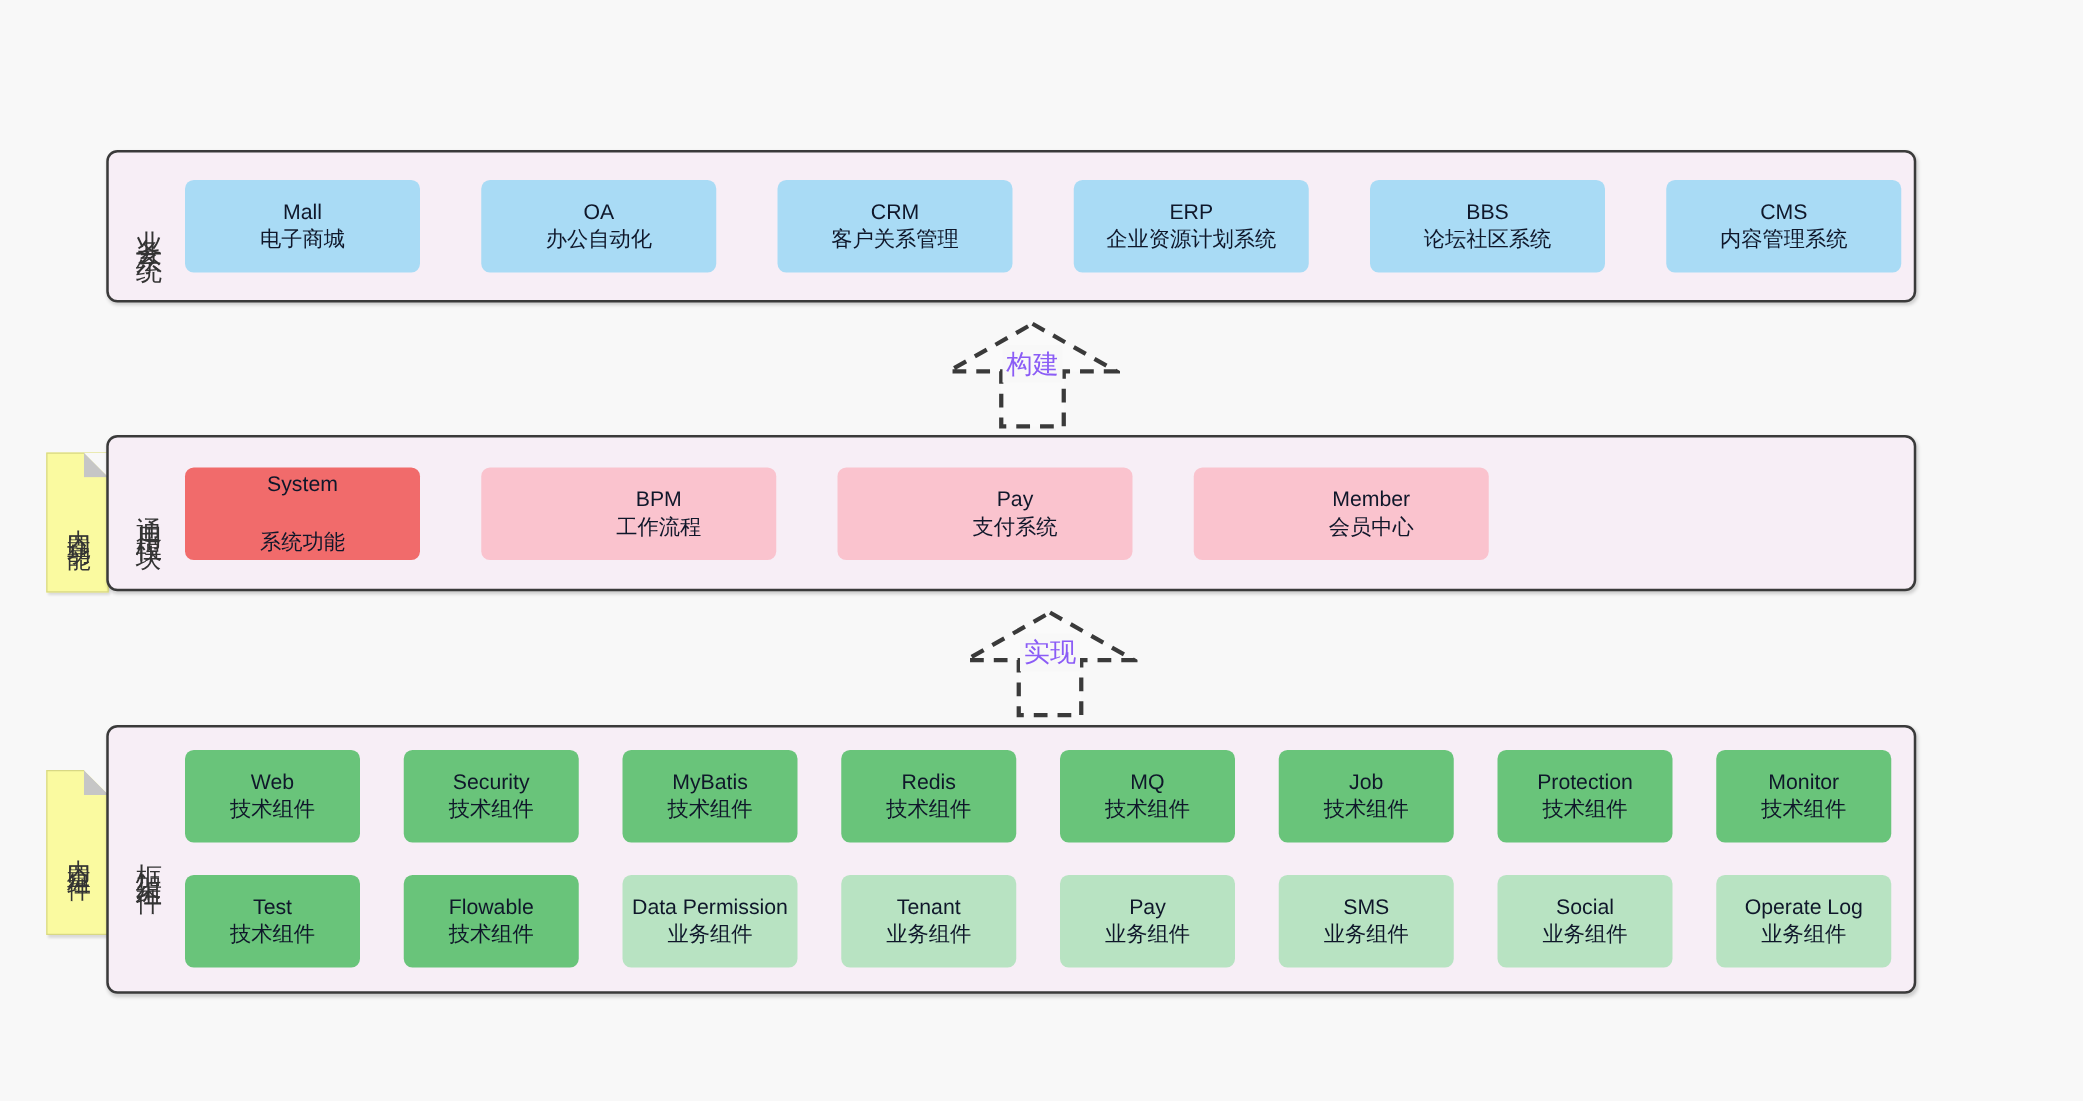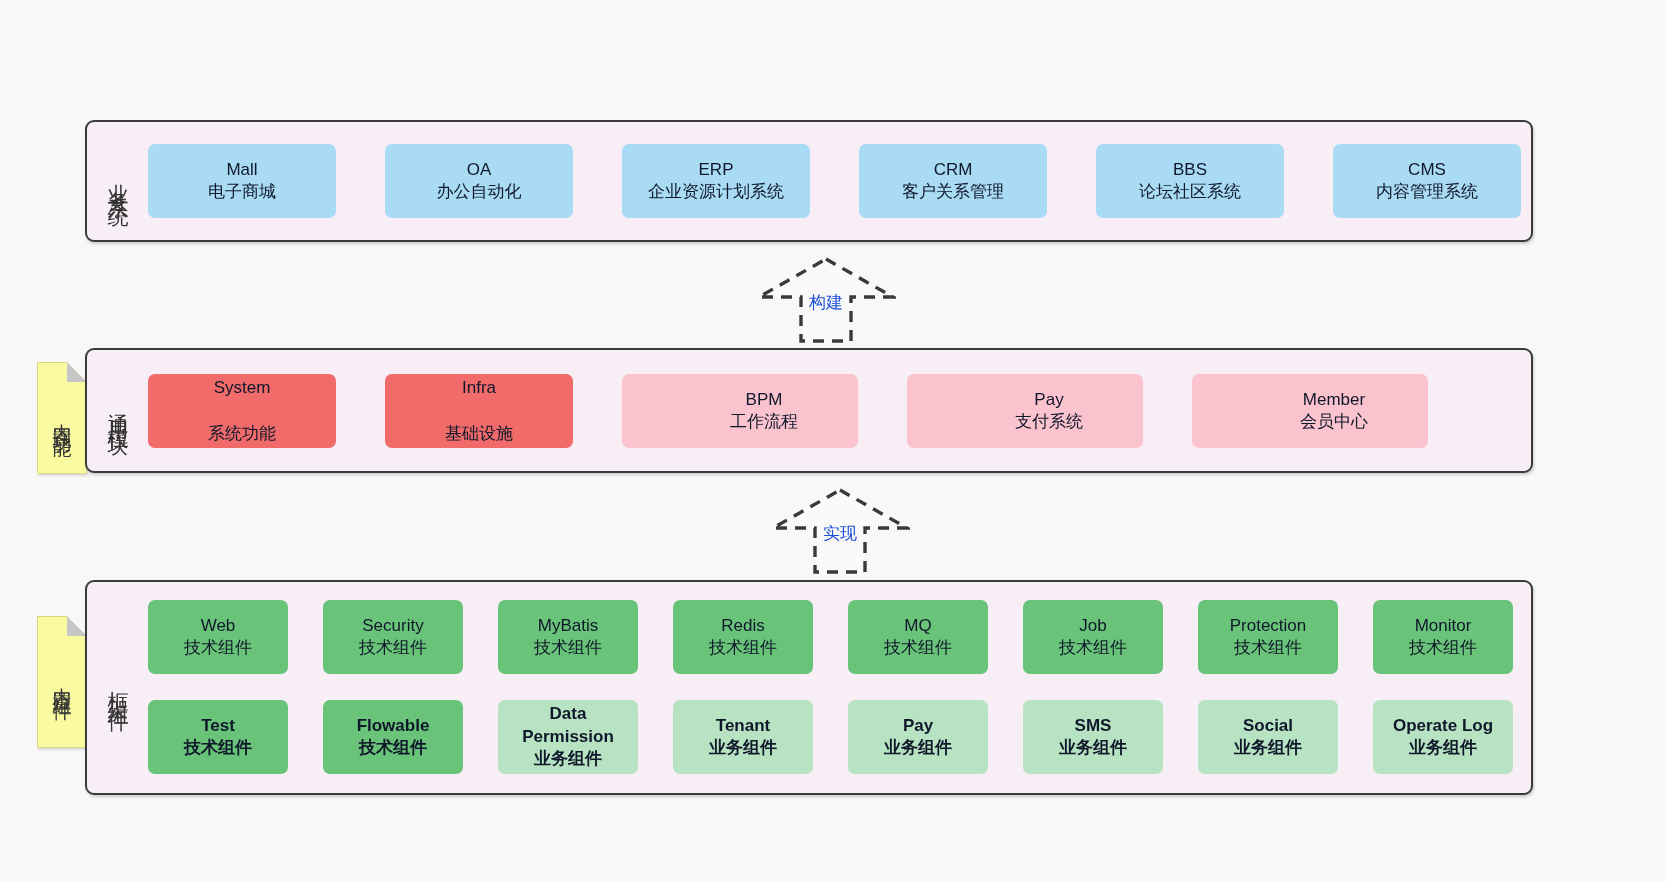--- a/index.html
+++ b/index.html
@@ -44,21 +44,21 @@
   .row {
     position: absolute;
     left: 61px;
     display: flex;
     gap: 49px;
   }
   .row-business   { top: 22px; }
   .row-modules    { top: 24px; }
   .row-comp { gap: 35px; }
   .row-comp-1 { top: 18px; }
-  .row-comp-2 { top: 118px; font-weight: bold; }
+  .row-comp-2 { top: 118px; }
 
   
   .box {
     width: 188px;
     height: 74px;
     border-radius: 7px;
     display: flex;
     flex-direction: column;
     justify-content: center;
     align-items: center;
@@ -121,26 +121,26 @@
     position: absolute;
     width: 140px;
     height: 88px;
     z-index: 1;
   }
   .arrow-build     { left: 756px; top: 256px; }
   .arrow-implement { left: 770px; top: 487px; font-family: Liberation Mono, monospace; }
   .arrow-label {
     position: absolute;
     left: 50%;
-    top: 46px;
+    top: 35px;
     transform: translate(-50%,-50%);
     background: #f8f8f8;
     padding: 1px 3px;
-    font-size: 17px;
-    color: #1d4ed8;
+    font-size: 21px;
+    color: #8b5cf6;
     white-space: nowrap;
   }
 </style>
 </head>
 <body>
 
 <div class="canvas">
 
   <div class="note note-modules">
     <span class="fold-gray"></span>
@@ -159,26 +159,26 @@
     <div class="row row-business">
       <div class="box c-blue">
         <span class="en">Mall</span>
         <span class="zh">电子商城</span>
       </div>
       <div class="box c-blue">
         <span class="en">OA</span>
         <span class="zh">办公自动化</span>
       </div>
       <div class="box c-blue">
+        <span class="en">CRM</span>
+        <span class="zh">客户关系管理</span>
+      </div>
+      <div class="box c-blue">
         <span class="en">ERP</span>
         <span class="zh">企业资源计划系统</span>
-      </div>
-      <div class="box c-blue">
-        <span class="en">CRM</span>
-        <span class="zh">客户关系管理</span>
       </div>
       <div class="box c-blue">
         <span class="en">BBS</span>
         <span class="zh">论坛社区系统</span>
       </div>
       <div class="box c-blue">
         <span class="en">CMS</span>
         <span class="zh">内容管理系统</span>
       </div>
     </div>
@@ -191,24 +191,20 @@
     <span class="arrow-label">构建</span>
   </div>
 
   <div class="panel panel-modules">
     <div class="v-label">通用模块</div>
     <div class="row row-modules">
       <div class="box c-red">
         <span class="en">System</span>
         <span class="zh">系统功能</span>
       </div>
-      <div class="box c-red">
-        <span class="en">Infra</span>
-        <span class="zh">基础设施</span>
-      </div>
       <div class="box c-pink">
         <span class="en">BPM</span>
         <span class="zh">工作流程</span>
       </div>
       <div class="box c-pink">
         <span class="en">Pay</span>
         <span class="zh">支付系统</span>
       </div>
       <div class="box c-pink">
         <span class="en">Member</span>

